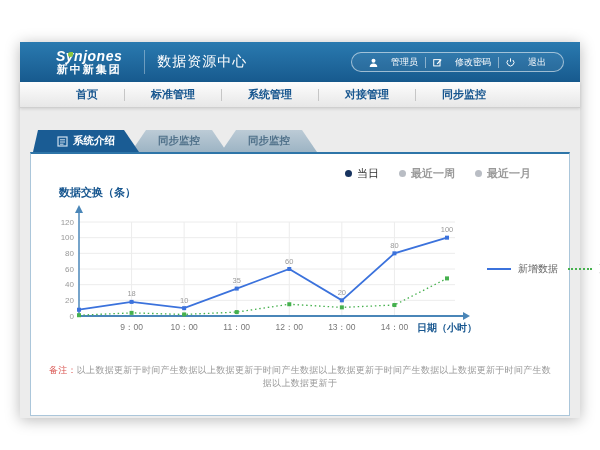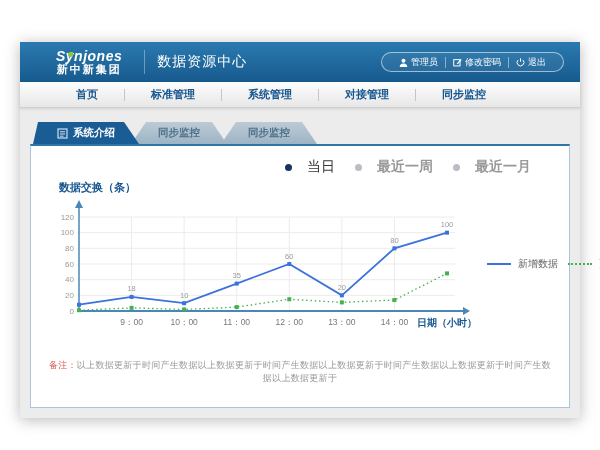--- a/index.html
+++ b/index.html
@@ -15,49 +15,49 @@
     padding:0 10px 0 22px; position:relative; }
   .logo-primary { color:#fff; font-weight:bold; font-style:italic; font-size:14px; letter-spacing:.5px; }
   .logo-accent { position:absolute; top:3px; left:34px; width:5px; height:5px;
     border-radius:50% 0 50% 50%; background:#8bc63f; }
   .logo-secondary { color:#fff; font-weight:bold; font-size:11px; letter-spacing:2px; }
   .hdr-divider { width:1px; height:24px; background:rgba(255,255,255,.35); margin:0 12px; }
   .app-title { color:#fff; font-size:14px; letter-spacing:1px; }
   .user-pill { position:absolute; right:16px; top:10px; height:20px; display:flex; align-items:center;
     border:1px solid rgba(255,255,255,.55); border-radius:10px; padding:0 10px;
     background:rgba(255,255,255,.06); }
-  .user-item { display:flex; align-items:center; gap:3px; color:#fff; font-size:9px;
+  .user-item { display:flex; align-items:center; gap:13px; color:#fff; font-size:9px;
     padding:0 7px; cursor:pointer; white-space:nowrap; }
   .user-sep { width:1px; height:11px; background:rgba(255,255,255,.45); }
   .uicon { width:9px; height:9px; }
 
   
   .nav { height:26px; background:linear-gradient(#fdfdfd,#e7e7e7);
     border-bottom:1px solid #cfcfcf; box-shadow:0 1px 3px rgba(0,0,0,.12);
     display:flex; align-items:center; padding-left:30px; position:relative; z-index:2; }
   .nav-item { color:#17568f; font-size:11px; font-weight:bold; padding:0 26px; cursor:pointer; }
   .nav-sep { width:1px; height:12px; background:#c6c6c6; }
 
   
   .content { padding:14px 10px 0 10px; }
-  .tabs { display:flex; margin-left:3px; height:22px; }
+  .tabs { display:flex; margin-left:3px; height:22px;margin-top:8px; }
   .tab { height:22px; display:flex; align-items:center; justify-content:center;
     font-size:10.5px; cursor:pointer; }
   .tab.active { background:#1a5c94; color:#fff; font-weight:bold; width:106px; gap:5px;
     clip-path:polygon(5px 0, calc(100% - 15px) 0, 100% 100%, 0 100%); z-index:2; }
   .tab.inactive { background:linear-gradient(#bccbd6,#9db4c4); color:#4f7089; font-weight:bold;
     width:96px; margin-left:-8px;
     clip-path:polygon(15px 0, calc(100% - 15px) 0, 100% 100%, 0 100%);font-family:Liberation Serif, serif; }
   .tab.inactive.t2 { margin-left:-6px; }
 
   .panel { background:#fff; border:1px solid #abc6da; border-top:2px solid #2e75a8;
     height:264px; padding:8px 14px 0 14px; position:relative; }
 
   .filter-row { display:flex; justify-content:flex-end; gap:20px; padding:4px 24px 2px 0; }
-  .filter-opt { display:flex; align-items:center; gap:15px; font-size:14px; cursor:pointer; }
+  .filter-opt { display:flex; align-items:center; gap:5px; font-size:11px; cursor:pointer; }
   .dot { width:7px; height:7px; border-radius:50%; }
   .dot.sel { background:#17335f; }
   .dot.unsel { background:#b9bdc4; }
   .filter-opt .lbl-sel { color:#333; }
   .filter-opt .lbl-unsel { color:#999;font-weight:bold; }
 
   .ylabel { color:#17568f; font-size:11px; font-weight:bold; margin:2px 0 0 14px; }
 
   .chart-row { display:flex; align-items:flex-start; }
   #chart-svg { flex:0 0 auto; }

